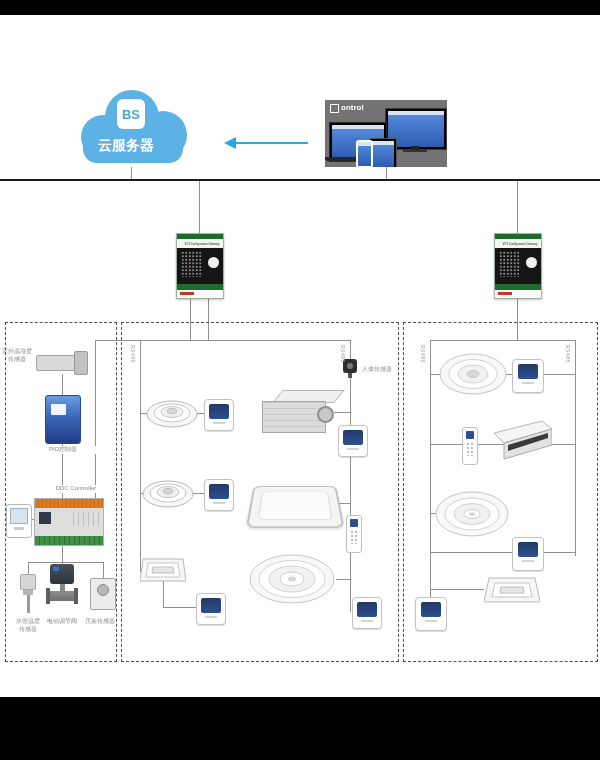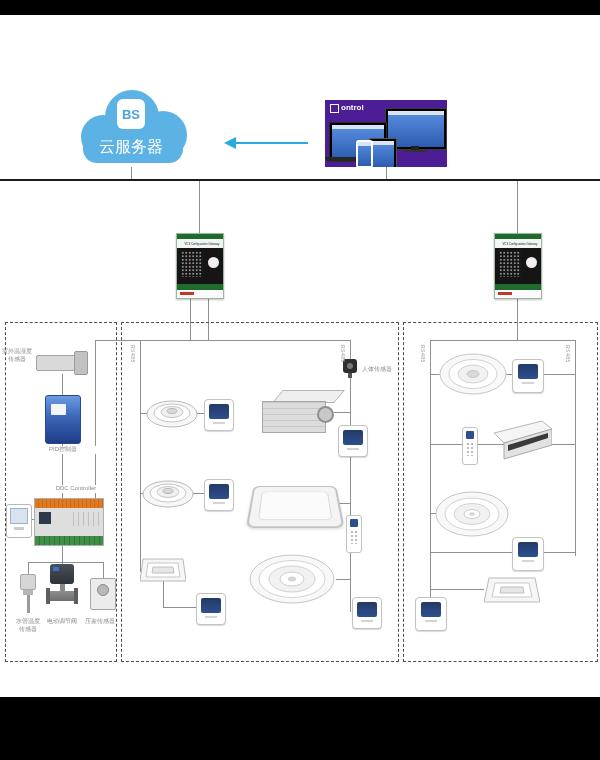--- a/index.html
+++ b/index.html
@@ -10,24 +10,24 @@
   .zone{position:absolute;border:1px dashed #4d4d4d;z-index:1}
   .dev{position:absolute;z-index:2}
   .lbl{position:absolute;z-index:3;color:#8a8a8a;font-size:6px;line-height:1.3;text-align:center;white-space:pre-line}
   .mask{background:#fff;padding:0 1px}
   .vlbl{position:absolute;z-index:3;writing-mode:vertical-rl;font-size:5px;color:#9c9c9c;letter-spacing:.5px}
 
   
   .cloud-svg{position:absolute;left:75px;top:85px;z-index:2}
   .logo-chip{position:absolute;left:117px;top:99px;width:28px;height:30px;background:#fff;border-radius:6px;
              z-index:3;display:flex;align-items:center;justify-content:center;color:#4aa3dd;font-weight:bold;font-size:13px}
-  .cloud-label{position:absolute;left:98px;top:137px;width:66px;text-align:center;color:#fff;font-weight:normal;font-size:16px;z-index:3}
-
-  
-  .banner{position:absolute;left:325px;top:100px;width:122px;height:67px;background:#4c1d95;z-index:2;overflow:hidden}
+  .cloud-label{position:absolute;left:98px;top:137px;width:66px;color:#fff;font-weight:bold;font-size:14px;z-index:3}
+
+  
+  .banner{position:absolute;left:325px;top:100px;width:122px;height:67px;background:#737373;z-index:2;overflow:hidden}
   .bn-glyph{position:absolute;left:5px;top:4px;width:7px;height:7px;border:1px solid #fff}
   .bn-title{position:absolute;left:16px;top:3px;color:#fff;font-size:8px;font-weight:bold}
   .monitor{position:absolute;left:60px;top:8px;width:56px;height:36px;background:#000;border:1px solid #3c3c3c;padding:2px}
   .scr{width:100%;height:100%;background:linear-gradient(#5a8fe0,#2c5cb0);position:relative}
   .scr::before{content:"";position:absolute;left:0;top:0;right:0;height:4px;background:#e8eef8;opacity:.9}
   .mon-stand{position:absolute;left:86px;top:46px;width:8px;height:4px;background:#222}
   .mon-base{position:absolute;left:78px;top:50px;width:24px;height:2px;background:#333}
   .laptop-scr{position:absolute;left:4px;top:22px;width:52px;height:34px;background:#000;border:1px solid #2c2c2c;padding:2px}
   .laptop-base{position:absolute;left:0;top:57px;width:60px;height:4px;background:#262626;border-radius:0 0 3px 3px}
   .tablet{position:absolute;left:44px;top:38px;width:22px;height:26px;background:#000;border:1px solid #555;border-radius:2px;padding:2px}

